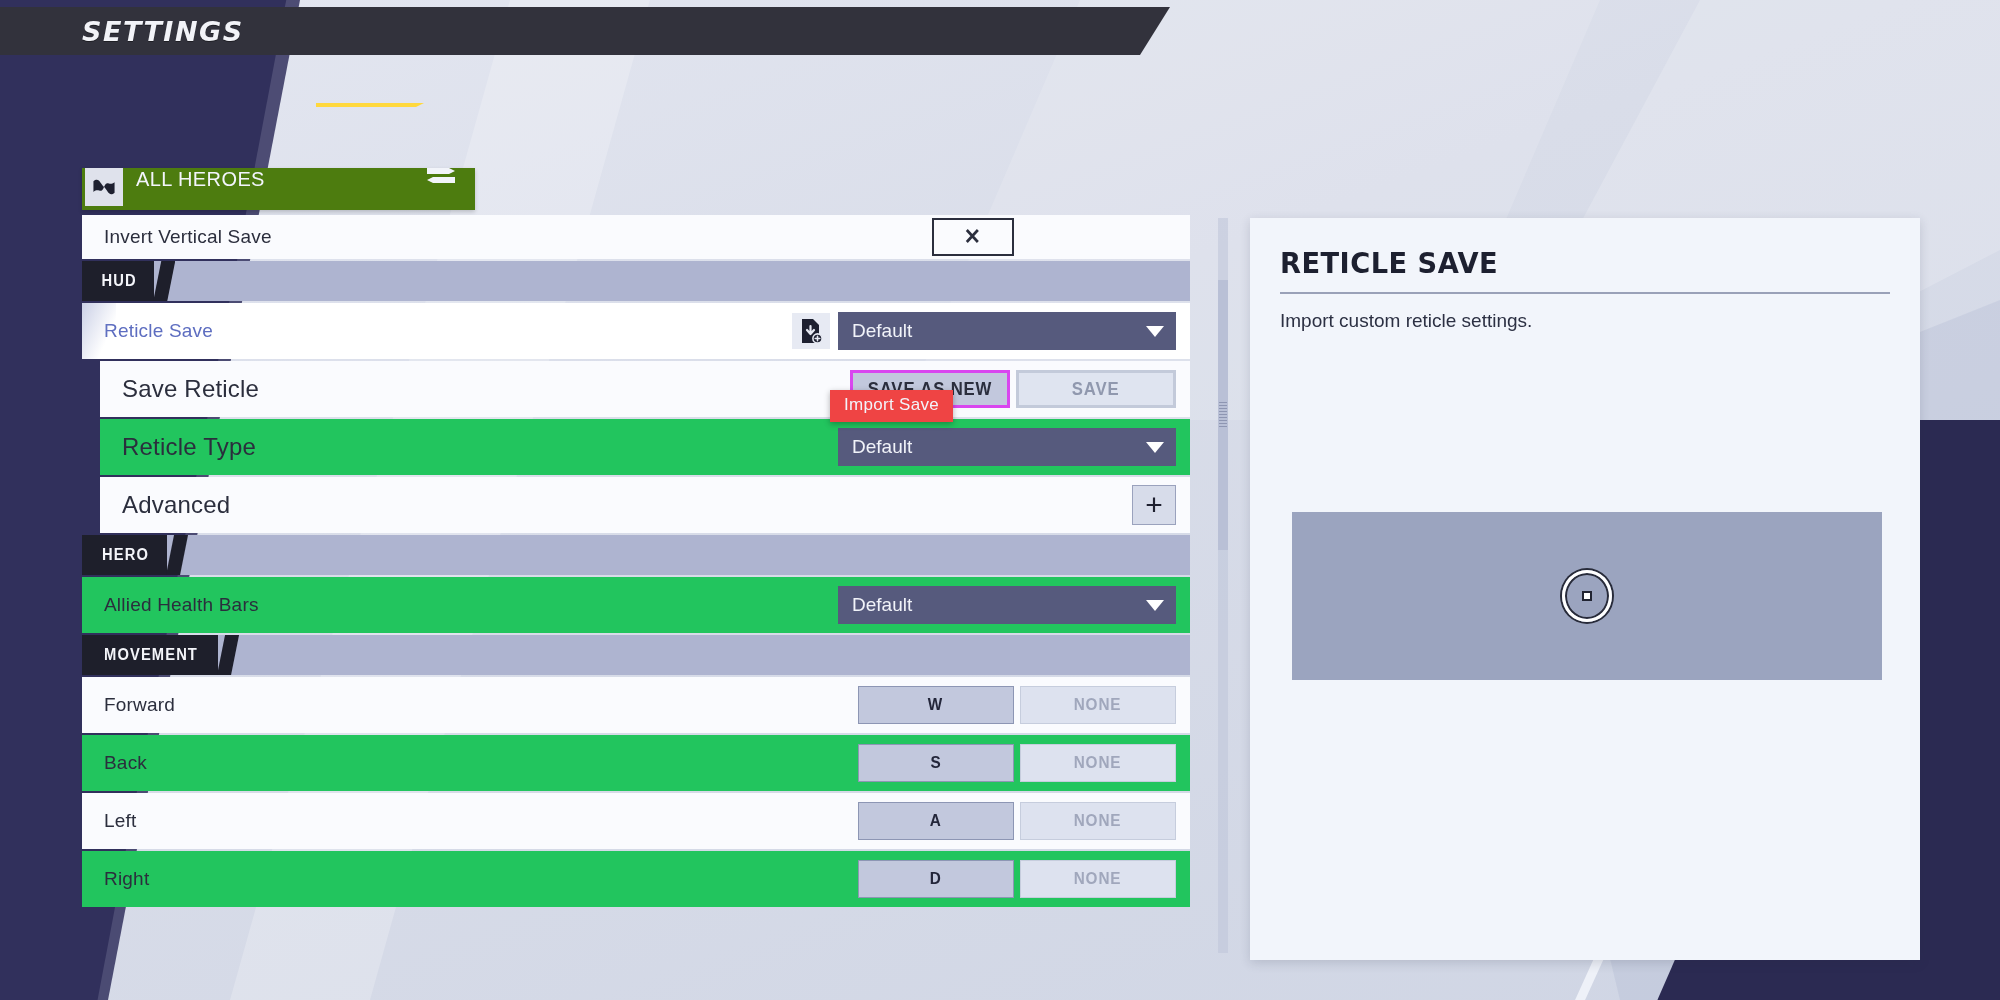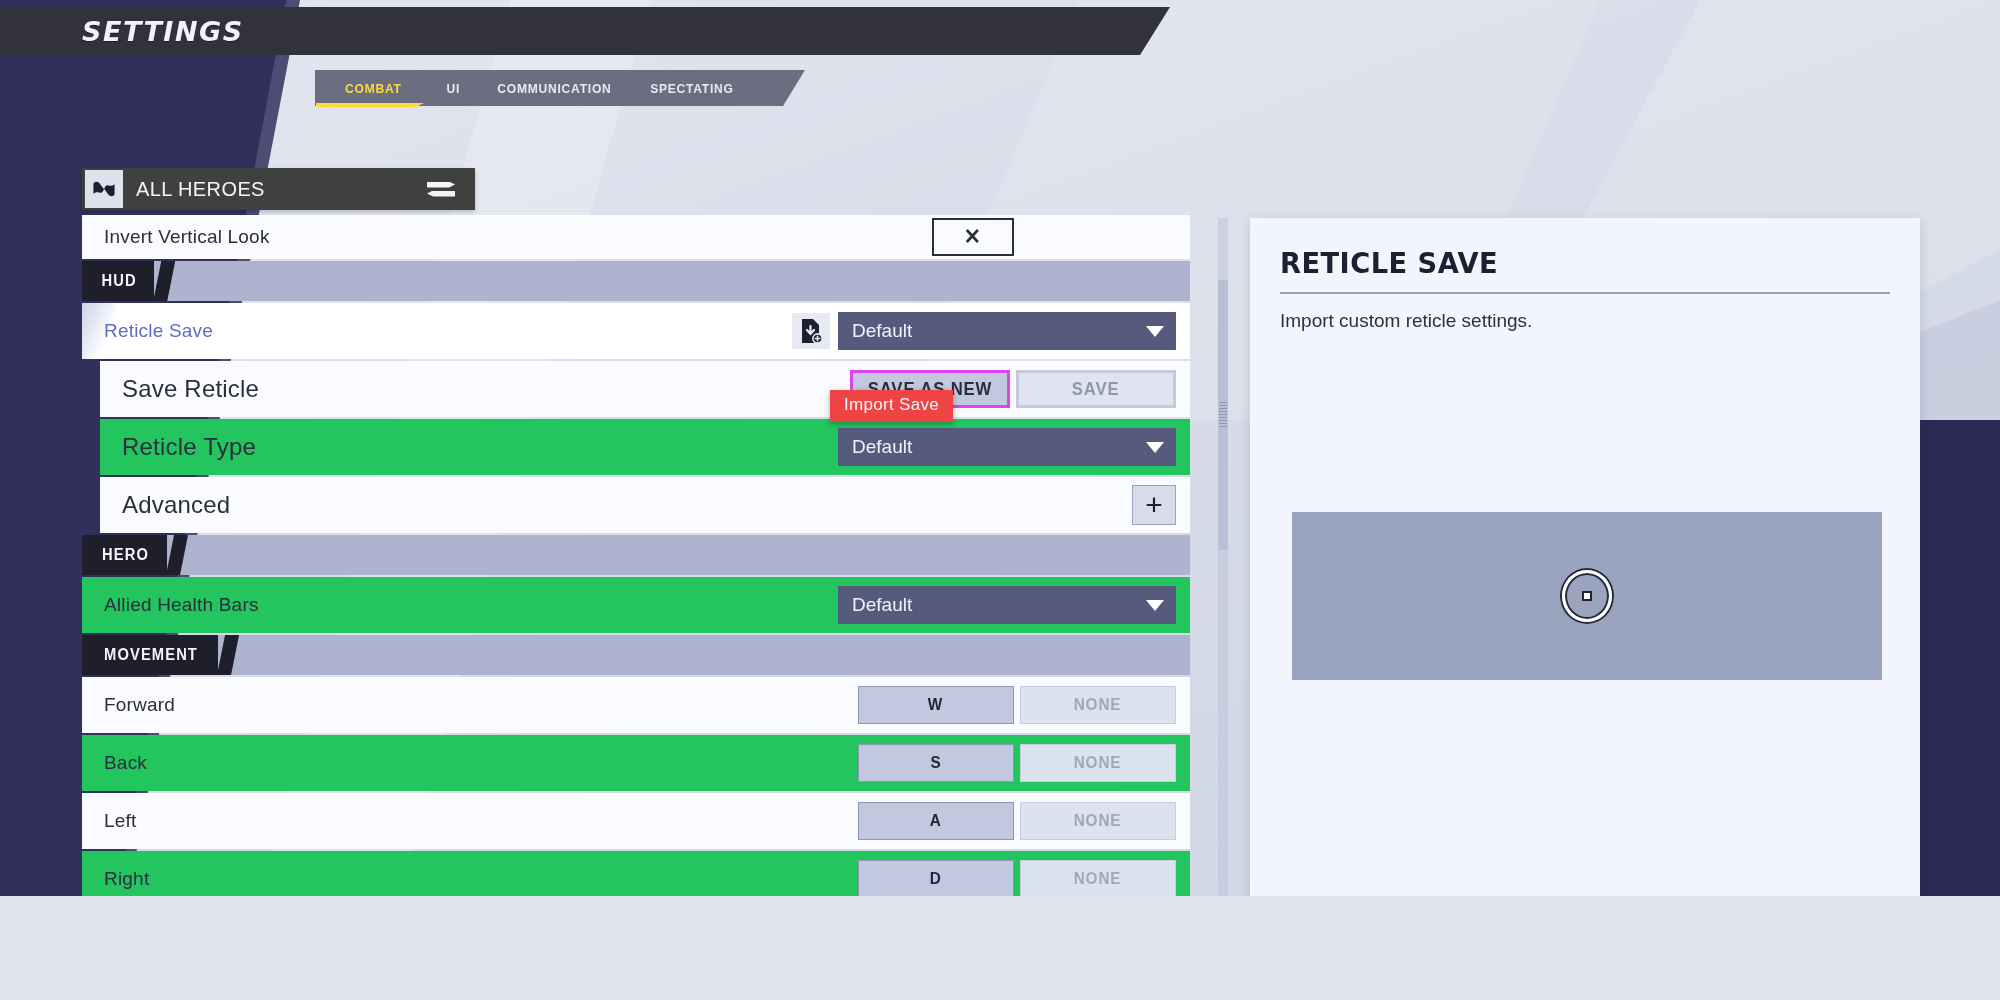--- a/index.html
+++ b/index.html
@@ -2,21 +2,21 @@
 <html><head>
 <meta charset="utf-8">
 <style>
   * { box-sizing: border-box; margin: 0; padding: 0; }
   html, body {
     width: 2000px; height: 1000px;
     overflow: hidden;
     font-family: "Liberation Sans", sans-serif;
     background: #dfe3ee;
   }
-  #root { position: relative; width: 2000px; height: 896px; overflow: hidden; }
+  #root { position: relative; width: 2000px; height: 1000px; overflow: hidden; }
 
   
   .bg-base {
     position: absolute; inset: 0;
     background: linear-gradient(160deg,#e4e7f1 0%, #d9dde9 40%, #cfd5e4 100%);
   }
   .bg-poly { position: absolute; }
   .bg-navy-left {
     left: -40px; top: -20px; width: 420px; height: 1060px;
     background: #2b2a52;
@@ -111,22 +111,22 @@
     position: absolute; left: 316px; top: 103px;
     width: 108px; height: 4px;
     background: #ffd83d;
     clip-path: polygon(0 0, 108px 0, 100px 4px, 0 4px);
   }
 
   
   .hero-select {
     position: absolute; left: 82px; top: 168px;
     width: 393px; height: 42px;
-    background: #404040;
-    display: flex; align-items: center;
+    background: #4d7c0f;
+    display: flex; align-items: flex-start;
     box-shadow: 0 2px 4px rgba(0,0,0,.18);
   }
   .hero-icon-box {
     width: 38px; height: 38px; margin-left: 3px;
     background: #dfe2ec;
     display: flex; align-items: center; justify-content: center;
   }
   .hero-icon-box svg { width: 26px; height: 26px; }
   .hero-label {
     color: #f3f5fb; font-size: 20px; margin-left: 13px;
@@ -331,46 +331,39 @@
   <div class="bg-poly bg-streak-b"></div>
   <div class="bg-poly bg-streak-c"></div>
   <div class="bg-poly bg-navy-right"></div>
   <div class="bg-poly bg-edge-line"></div>
   <div class="bg-poly bg-streak-a"></div>
 
   <div class="topnav">
     <div class="settings-logo">SETTINGS</div>
   </div>
 
-  <div class="subnav">
-    <div class="subnav-active-bg"></div>
-    <div class="subnav-item active" style="position:relative;z-index:3;padding-left:28px;padding-right:26px;">COMBAT</div>
-    <div class="subnav-item" style="position:relative;z-index:3;">UI</div>
-    <div class="subnav-item" style="position:relative;z-index:3;">COMMUNICATION</div>
-    <div class="subnav-item" style="position:relative;z-index:3;">SPECTATING</div>
-  </div>
   <div class="subnav-underline"></div>
 
   <div class="hero-select">
     <div class="hero-icon-box">
       <svg viewBox="0 0 32 32" aria-hidden="true">
         <path d="M3 9 C10 3, 12 13, 16 16 C20 19, 22 29, 29 23 L29 10 C22 16, 20 6, 16 16 C12 26, 10 16, 3 22 Z" fill="#1e2030"></path>
       </svg>
     </div>
     <div class="hero-label">ALL HEROES</div>
     <div class="hero-swap">
       <div class="ar r"></div>
       <div class="ar l"></div>
     </div>
   </div>
 
   <div class="panel-left">
 
     <div class="row alt" style="height:44px;">
-      <div class="rlabel">Invert Vertical Look</div>
+      <div class="rlabel">Invert Vertical Save</div>
       <div class="controls" style="padding-right:176px;">
         <div class="btn xbtn">
           <span>✕</span>
         </div>
       </div>
     </div>
 
     <div class="section">
       <div class="tag">
           <span>HUD</span>

